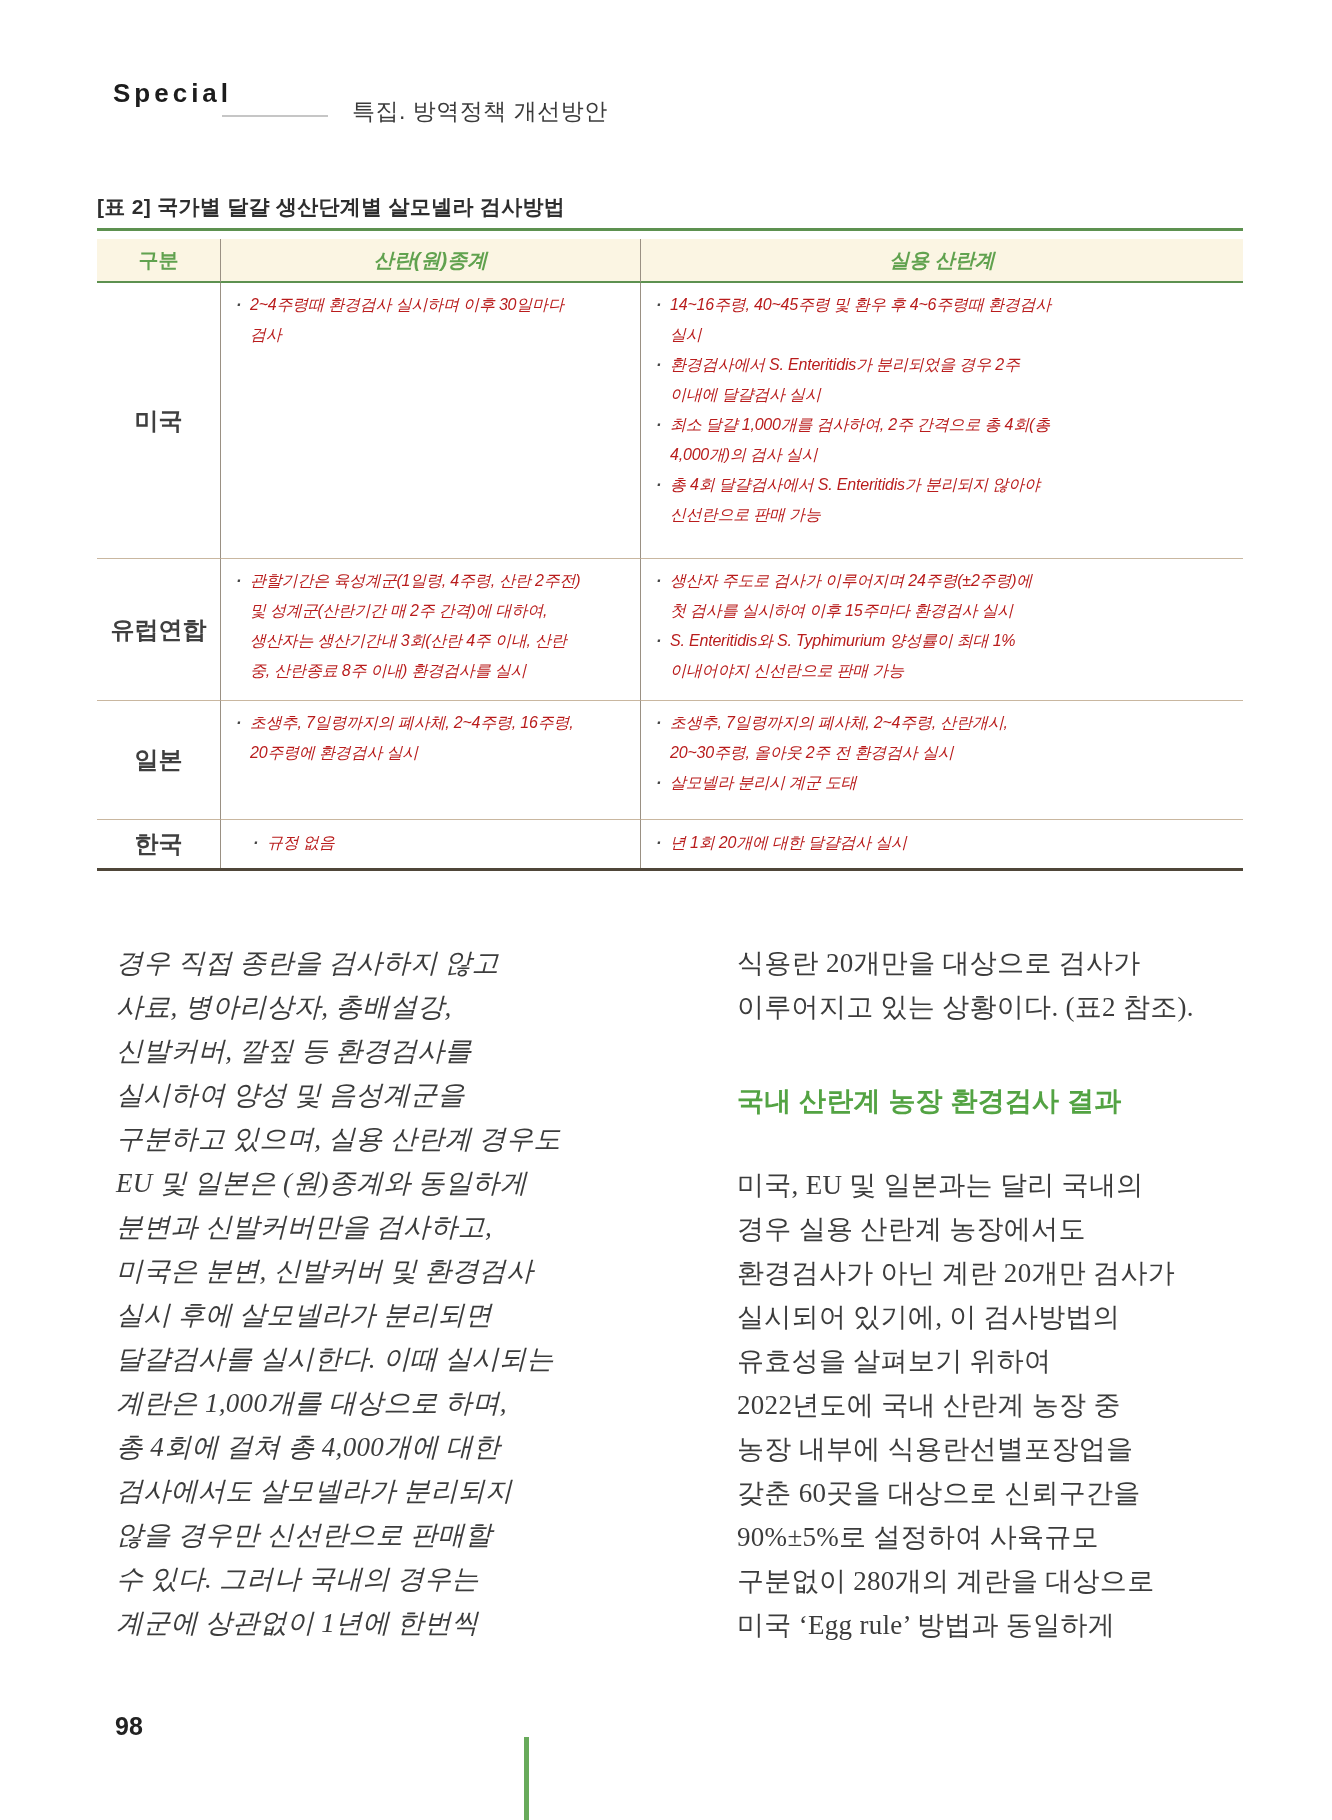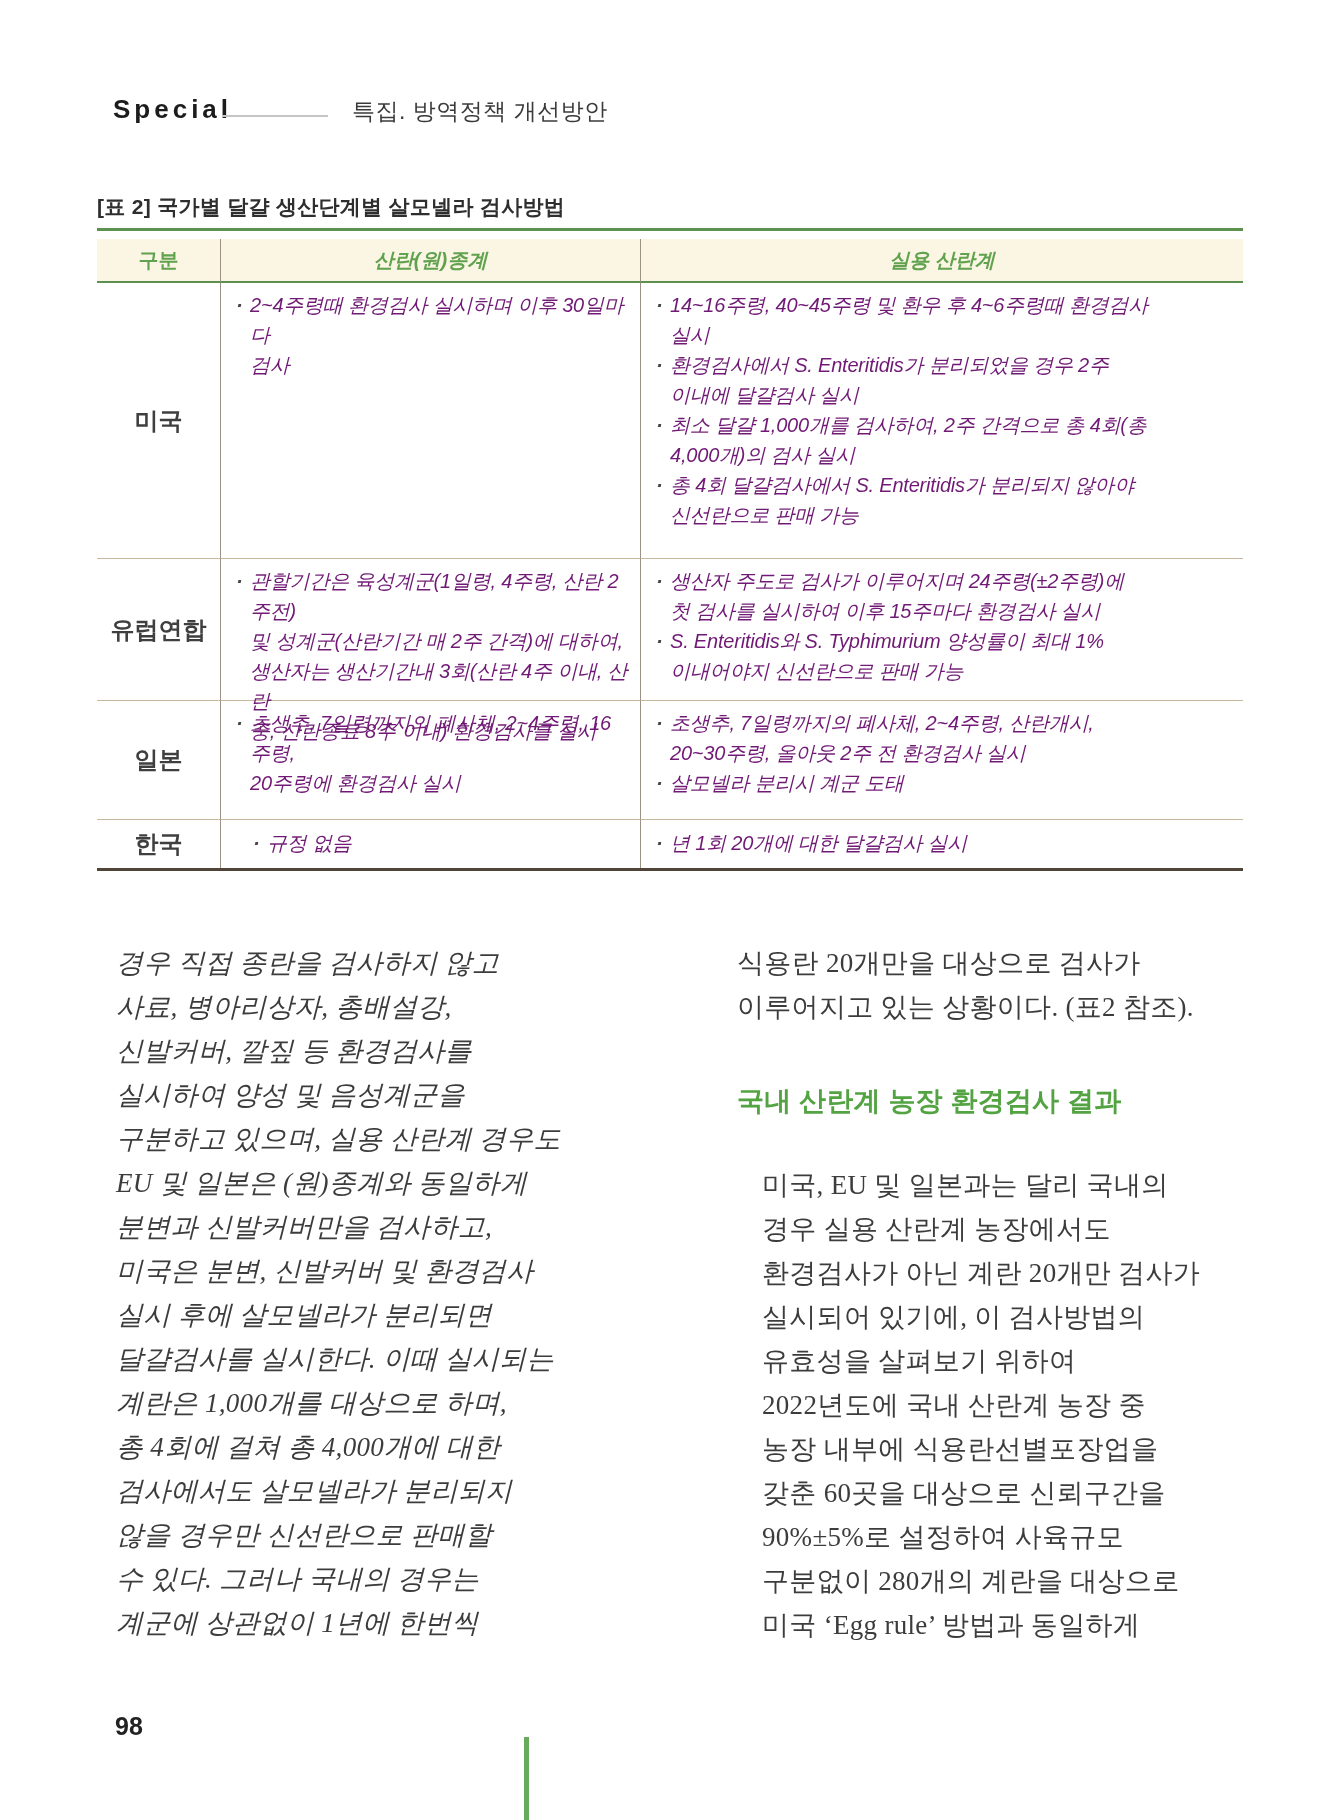--- a/index.html
+++ b/index.html
@@ -5,21 +5,21 @@
   html,body{margin:0;padding:0;background:#ffffff;}
   .page{
     position:relative;
     width:1332px;height:1820px;
     background:#ffffff;
     overflow:hidden;
     font-family:"Liberation Sans",sans-serif;
   }
   
   .brand{
-    position:absolute;left:113px;top:94px;
+    position:absolute;left:113px;top:78px;
     font-size:26px;font-weight:700;letter-spacing:4px;color:#1c1c1c;
   }
   .header-rule{
     position:absolute;left:222px;top:115px;width:106px;height:2px;background:#c6c6c6;
   }
   .issue-label{
     position:absolute;left:352px;top:96px;
     font-size:23px;color:#3a3a3a;letter-spacing:0.5px;
   }
   
@@ -51,33 +51,33 @@
     border-bottom:1px solid #c9b7a0;
     font-weight:bold;
   }
   .c-content{
     padding:7px 12px 0 14px;
     border-bottom:1px solid #c9b7a0;
   }
   .bullet{
     position:relative;padding-left:15px;
     white-space:pre-line;
-    font-size:20px;line-height:30px;color:#701a75;letter-spacing:-0.2px;
+    font-size:16px;line-height:30px;color:#b91c1c;letter-spacing:-0.2px;
   }
   .bullet::before{content:"·";position:absolute;left:1px;top:0;font-weight:700;color:#454545;}
   
   .serif-para{
     position:absolute;
     font-family:"Liberation Serif","DejaVu Serif",serif;
     font-size:27px;line-height:44px;color:#3c3c3c;
     white-space:pre-line;letter-spacing:0.3px;
   }
   .para-left{left:116px;top:941px;width:500px;font-style:italic;}
   .para-right-1{left:737px;top:941px;width:500px;}
-  .para-right-2{left:737px;top:1163px;width:500px;margin-left:25px;}
+  .para-right-2{left:737px;top:1163px;width:500px;}
   .section-heading{
     position:absolute;left:737px;top:1083px;
     font-size:27px;font-weight:700;color:#53a343;letter-spacing:0.2px;
   }
   
   .page-number{
     position:absolute;left:115px;top:1712px;
     font-size:25px;font-weight:700;color:#222222;
   }
   .bottom-green-bar{

